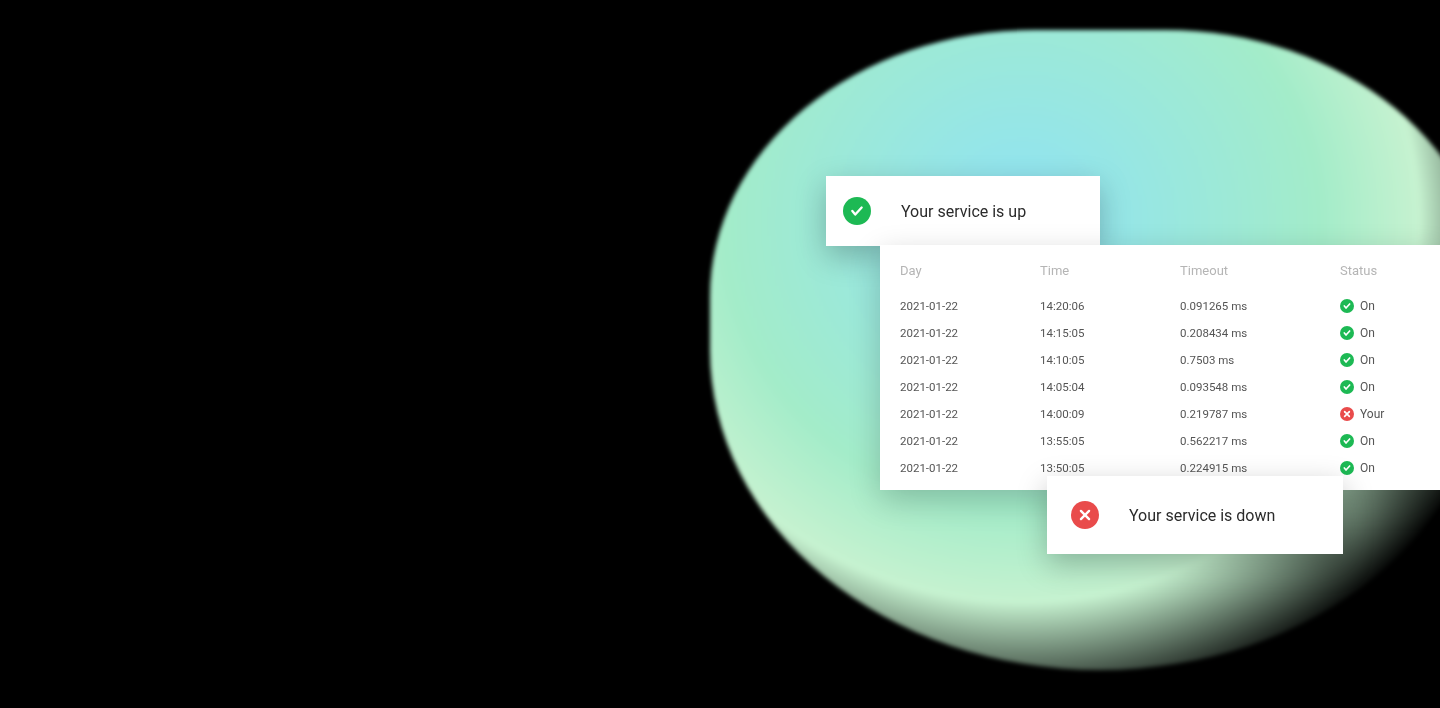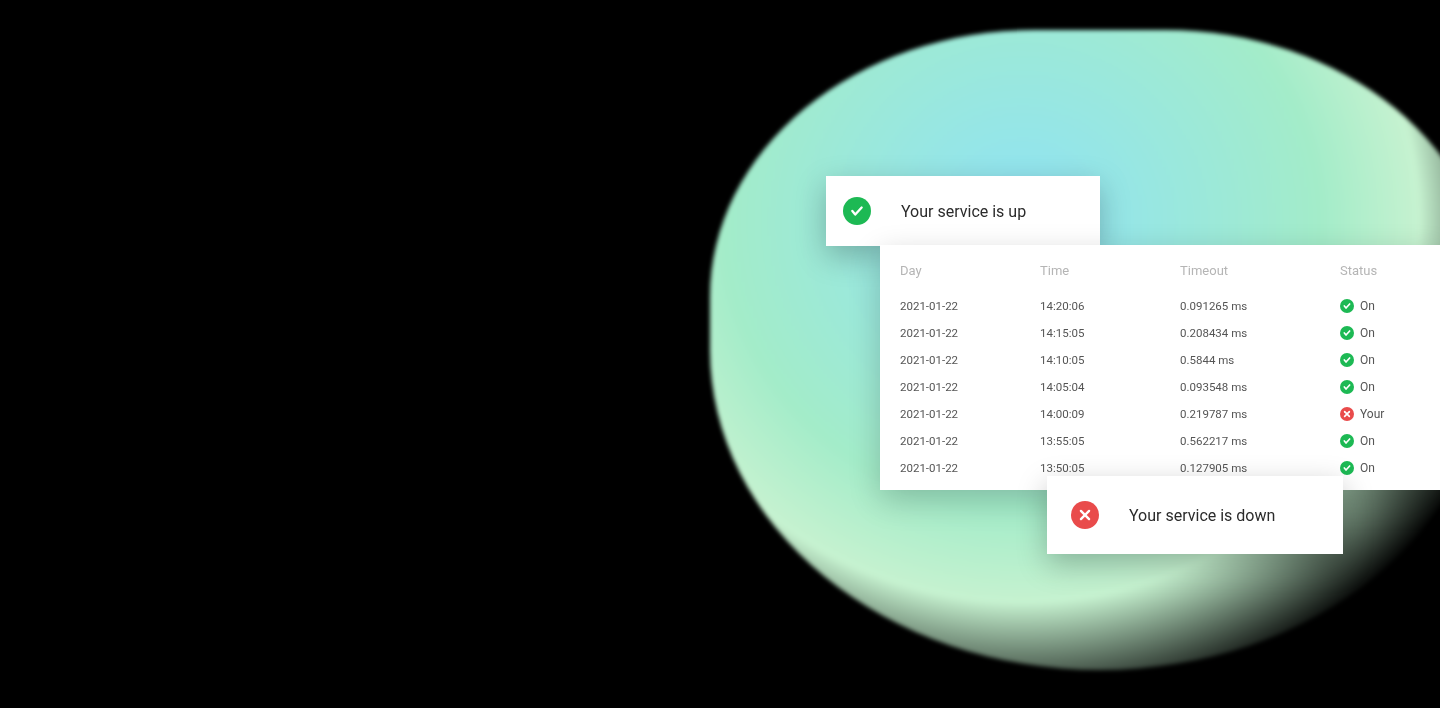--- a/index.html
+++ b/index.html
@@ -152,21 +152,21 @@
             <svg viewBox="0 0 24 24" fill="none" stroke="#fff" stroke-width="5" stroke-linecap="round" stroke-linejoin="round">
               <polyline points="4 12 9 18 20 6"></polyline>
             </svg>
           </div>
           <span class="status-text">On</span>
         </div>
       </div>
       <div class="log-row">
         <div>2021-01-22</div>
         <div>14:10:05</div>
-        <div>0.5844 ms</div>
+        <div>0.7503 ms</div>
         <div class="status-cell">
           <div class="status-dot status-on">
             <svg viewBox="0 0 24 24" fill="none" stroke="#fff" stroke-width="5" stroke-linecap="round" stroke-linejoin="round">
               <polyline points="4 12 9 18 20 6"></polyline>
             </svg>
           </div>
           <span class="status-text">On</span>
         </div>
       </div>
       <div class="log-row">
@@ -205,21 +205,21 @@
             <svg viewBox="0 0 24 24" fill="none" stroke="#fff" stroke-width="5" stroke-linecap="round" stroke-linejoin="round">
               <polyline points="4 12 9 18 20 6"></polyline>
             </svg>
           </div>
           <span class="status-text">On</span>
         </div>
       </div>
       <div class="log-row">
         <div>2021-01-22</div>
         <div>13:50:05</div>
-        <div>0.127905 ms</div>
+        <div>0.224915 ms</div>
         <div class="status-cell">
           <div class="status-dot status-on">
             <svg viewBox="0 0 24 24" fill="none" stroke="#fff" stroke-width="5" stroke-linecap="round" stroke-linejoin="round">
               <polyline points="4 12 9 18 20 6"></polyline>
             </svg>
           </div>
           <span class="status-text">On</span>
         </div>
       </div>
     </div>

